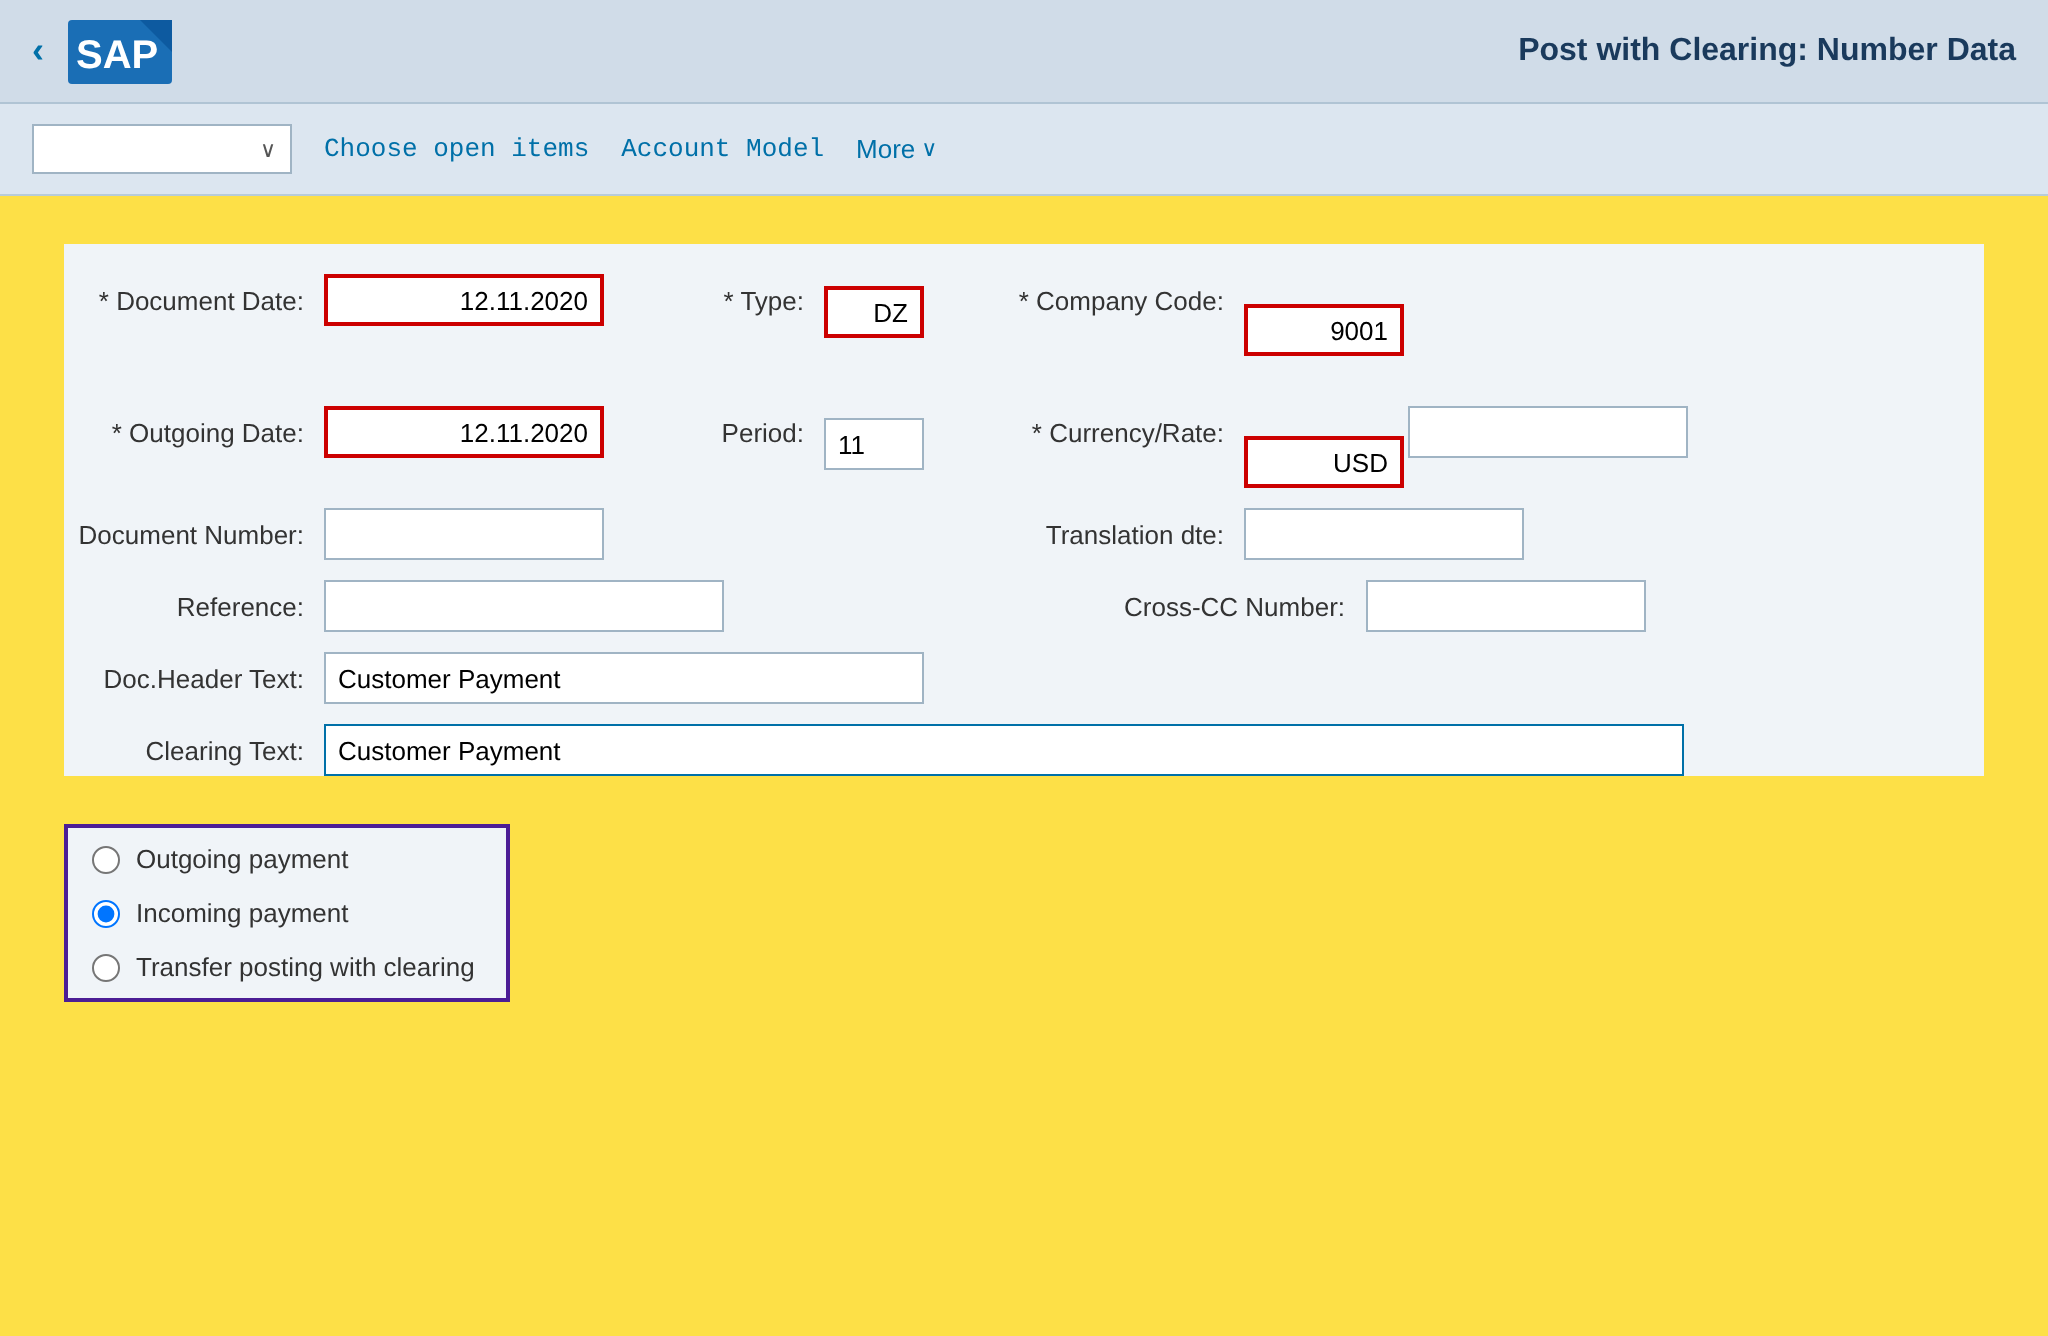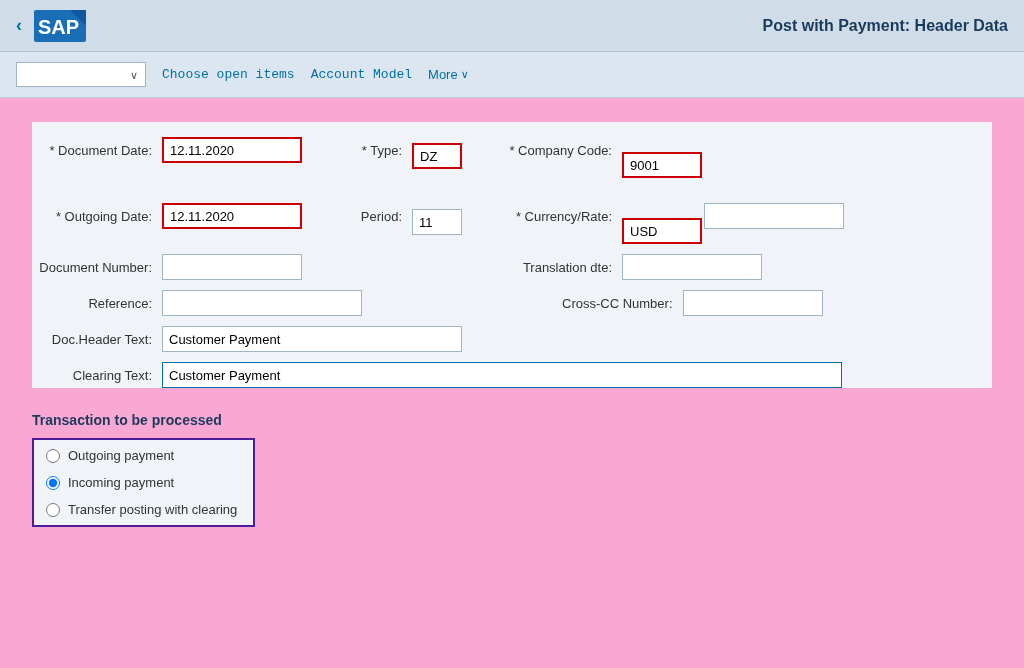--- a/index.html
+++ b/index.html
@@ -85,21 +85,21 @@
       gap: 3px;
       color: #0070a8;
       font-size: 13px;
       cursor: pointer;
       font-weight: 500;
     }
     .more-arrow { font-size: 11px; }
 
     
     .main-content {
-      background: #f9a8d4;
+      background: #fde047;
       padding: 24px 32px 20px 32px;
       height: calc(668px - 52px - 46px);
       overflow-y: auto;
     }
 
     
     .form-section {
       background: #f0f4f8;
       margin-bottom: 24px;
     }
@@ -119,20 +119,21 @@
 
     .field-box {
       border: 1px solid #a0b4c4;
       background: #fff;
       padding: 3px 6px;
       font-size: 13px;
       height: 26px;
     }
     .field-box.highlight {
       border: 2px solid #cc0000;
+      text-align: right;
     }
     .field-box.wide { width: 200px; }
     .field-box.medium { width: 140px; }
     .field-box.small { width: 80px; margin-top: 30px; }
     .field-box.xsmall { width: 50px; margin-top: 12px; }
     .col-sep { min-width: 40px; }
 
     
     .transaction-section {
       margin-top: 8px;
@@ -172,21 +173,21 @@
 
 <div class="top-bar">
   <span class="back-btn">‹</span>
 
   <svg class="sap-svg" viewBox="0 0 52 32" xmlns="http://www.w3.org/2000/svg">
     <rect width="52" height="32" rx="2" fill="#1a6eb5"></rect>
     <text x="4" y="24" font-family="Arial" font-weight="bold" font-size="20" fill="white">SAP</text>
 
     <polygon points="36,0 52,0 52,16" fill="#0d5aa0"></polygon>
   </svg>
-  <span class="page-title">Post with Payment: Header Data</span>
+  <span class="page-title">Post with Clearing: Number Data</span>
 </div>
 
 <div class="toolbar">
   <div class="toolbar-select-wrap">
     <select class="toolbar-select">
       <option value=""></option>
     </select>
     <span class="toolbar-select-arrow">∨</span>
   </div>
   <a class="toolbar-link">Choose open items</a>
@@ -252,21 +253,20 @@
     </div>
 
     <div class="form-row">
       <span class="form-label">Clearing Text:</span>
       <input class="field-box" type="text" style="width: 680px; border: 1px solid rgb(0, 112, 168);" value="Customer Payment">
     </div>
 
   </div>
 
   <div class="transaction-section">
-    <div class="transaction-title">Transaction to be processed</div>
     <div class="radio-group-box">
       <label class="radio-item">
         <input type="radio" class="radio-input" name="transaction" style="">
         <span>Outgoing payment</span>
       </label>
       <label class="radio-item">
         <input type="radio" class="radio-input" name="transaction" checked="" style="">
         <span>Incoming payment</span>
       </label>
       <label class="radio-item">

